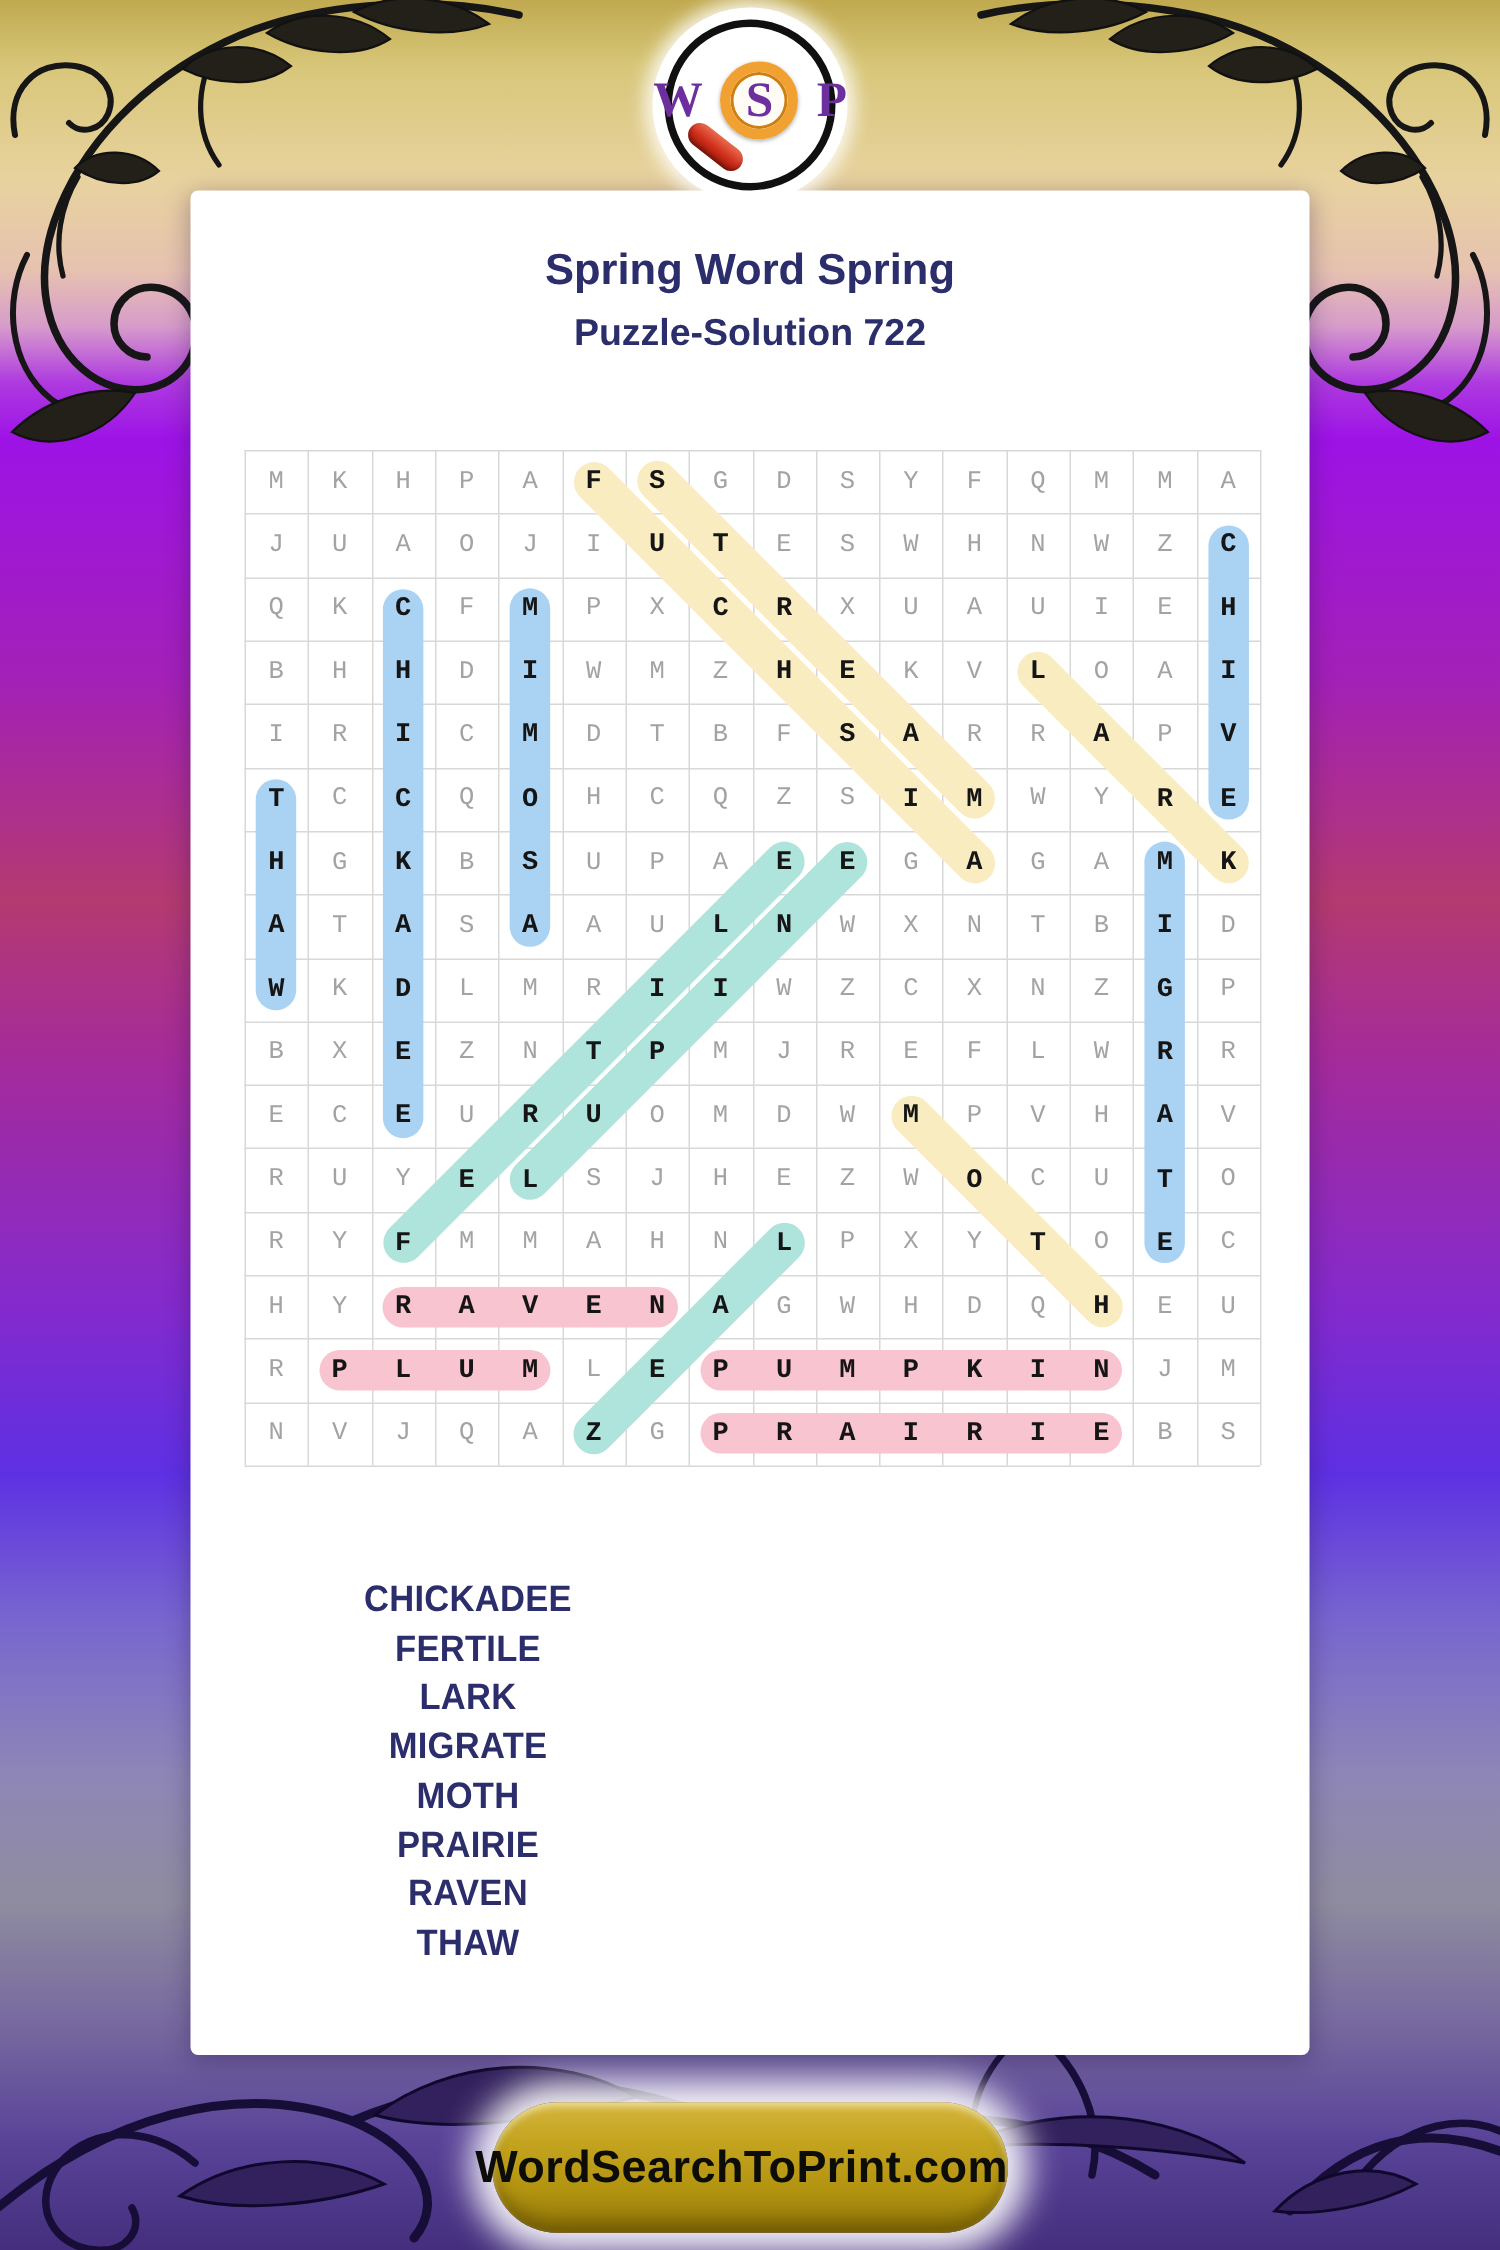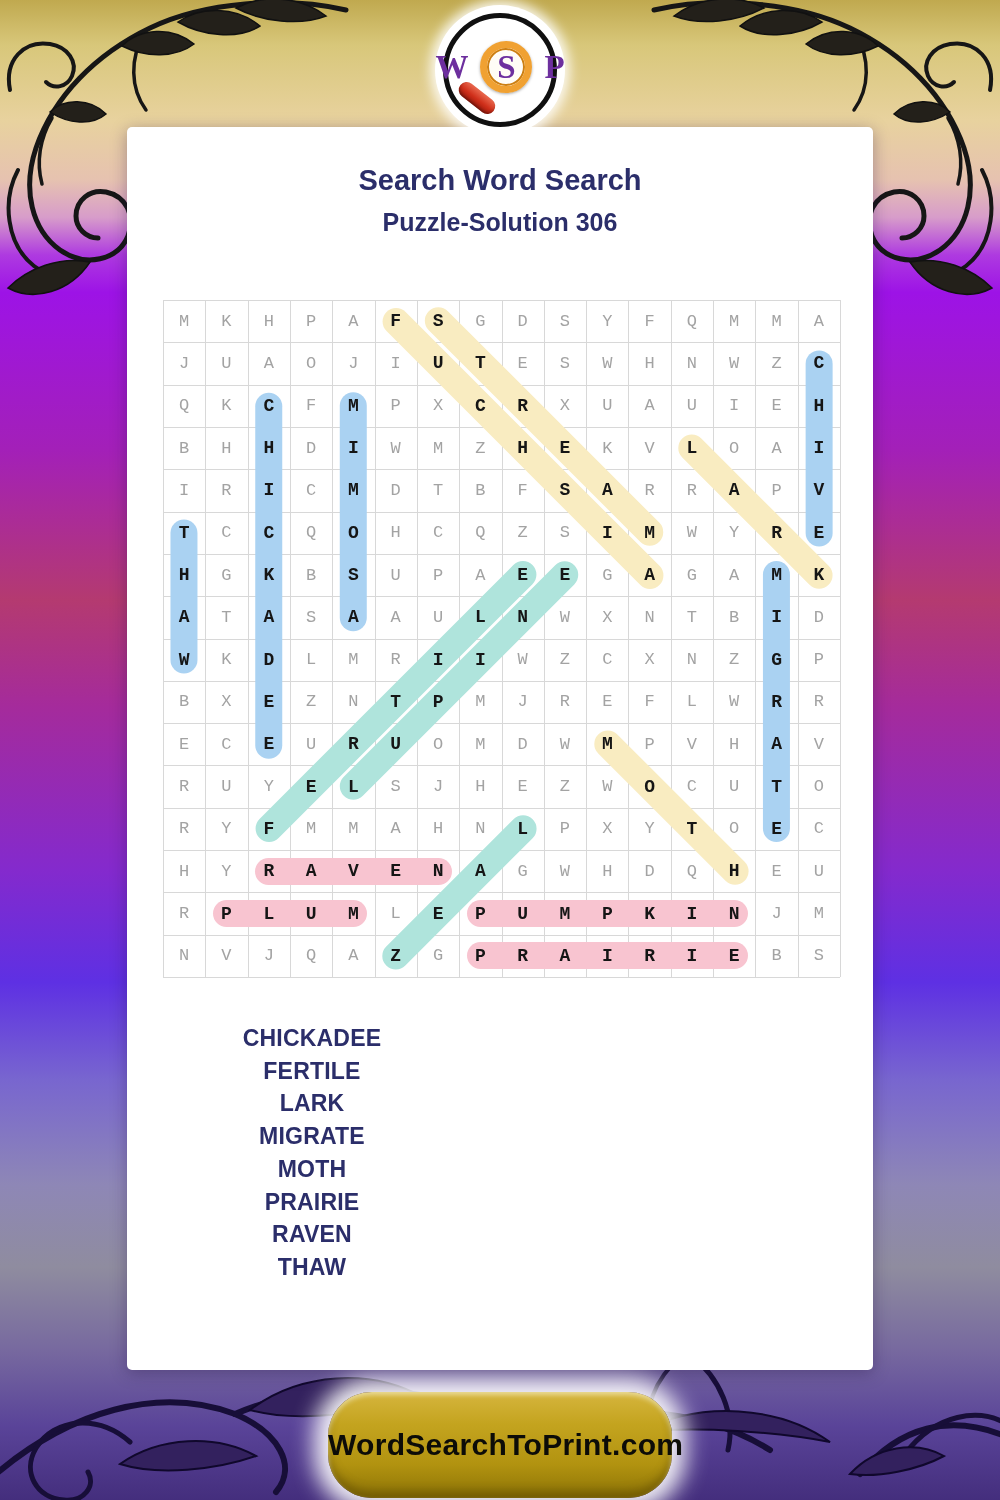--- a/index.html
+++ b/index.html
@@ -52,32 +52,32 @@
   
   .grid { position:absolute; left:163px; top:300px; width:677px; height:677px; z-index:3; }
   .grid-line { position:absolute; background:#d8d8d8; }
   .capsule { position:absolute; }
   .cell { position:absolute; display:flex; align-items:center; justify-content:center;
     font-family:"Liberation Mono","DejaVu Sans Mono", monospace;
     font-size:17px; color:#a3a3a3; }
   .cell.hl { color:#151515; font-weight:700; font-size:18px; }
   
   .words { position:absolute; top:1022px; width:350px; text-align:center; z-index:3; }
-  .words-left  { left:137px; }
+  .words-left  { left:137px;margin-top:29px; }
   .words-right { left:513px; }
   .word-item { font-size:24.5px; font-weight:700; color:#2b2e6a; line-height:32.7px;
     letter-spacing:0.2px; transform:scaleX(0.94); }
   
   .footer-pill { position:absolute; left:500px; top:1445px; transform:translate(-50%,-50%);
-    width:344px; height:106px; border-radius:44px; z-index:4;
+    width:344px; height:87px; border-radius:44px; z-index:4;
     background:linear-gradient(180deg,#d6b53e 0%, #c4a41f 30%, #b29310 68%, #8d7406 100%);
     box-shadow:0 0 22px 14px rgba(255,255,255,0.92),
                inset 0 3px 5px rgba(255,255,230,0.55),
                inset 0 -7px 10px rgba(80,60,0,0.45);
-    display:flex; align-items:center; justify-content:flex-start; }
+    display:flex; align-items:center; justify-content:flex-end; }
   .footer-text { font-size:30px; font-weight:700; color:#0c0c08; letter-spacing:0.3px; }
 </style>
 </head>
 <body>
 
 <div class="page">
 
   <svg class="flourish fl-tl" width="360" height="320" viewBox="0 0 360 320">
     <g stroke="#161616" fill="none" stroke-linecap="round">
       <path d="M352,16 C290,2 210,8 156,34 C102,60 60,102 42,154 C28,196 38,236 66,256 C92,274 124,266 134,242 C142,222 132,202 112,198 C96,195 82,206 82,222 C82,234 92,244 104,244" stroke-width="5"></path>
@@ -143,22 +143,22 @@
         <span class="glass">
           <span class="glass-handle"></span>
           <span class="glass-ring"></span>
           <span class="s-letter">S</span>
         </span>
         <span>P</span>
       </div>
     </div>
   </div>
 
-  <div class="title">Search Word Search</div>
-  <div class="subtitle">Puzzle-Solution 306</div>
+  <div class="title">Spring Word Spring</div>
+  <div class="subtitle">Puzzle-Solution 722</div>
 
   <div class="grid">
       <div class="grid-line" style="left: 0px; top: 0px; width: 1px; height: 677px;"></div>
       <div class="grid-line" style="left: 0px; top: 0px; width: 677px; height: 1px;"></div>
       <div class="grid-line" style="left: 42.31px; top: 0px; width: 1px; height: 677px;"></div>
       <div class="grid-line" style="left: 0px; top: 42.31px; width: 677px; height: 1px;"></div>
       <div class="grid-line" style="left: 84.63px; top: 0px; width: 1px; height: 677px;"></div>
       <div class="grid-line" style="left: 0px; top: 84.63px; width: 677px; height: 1px;"></div>
       <div class="grid-line" style="left: 126.94px; top: 0px; width: 1px; height: 677px;"></div>
       <div class="grid-line" style="left: 0px; top: 126.94px; width: 677px; height: 1px;"></div>

